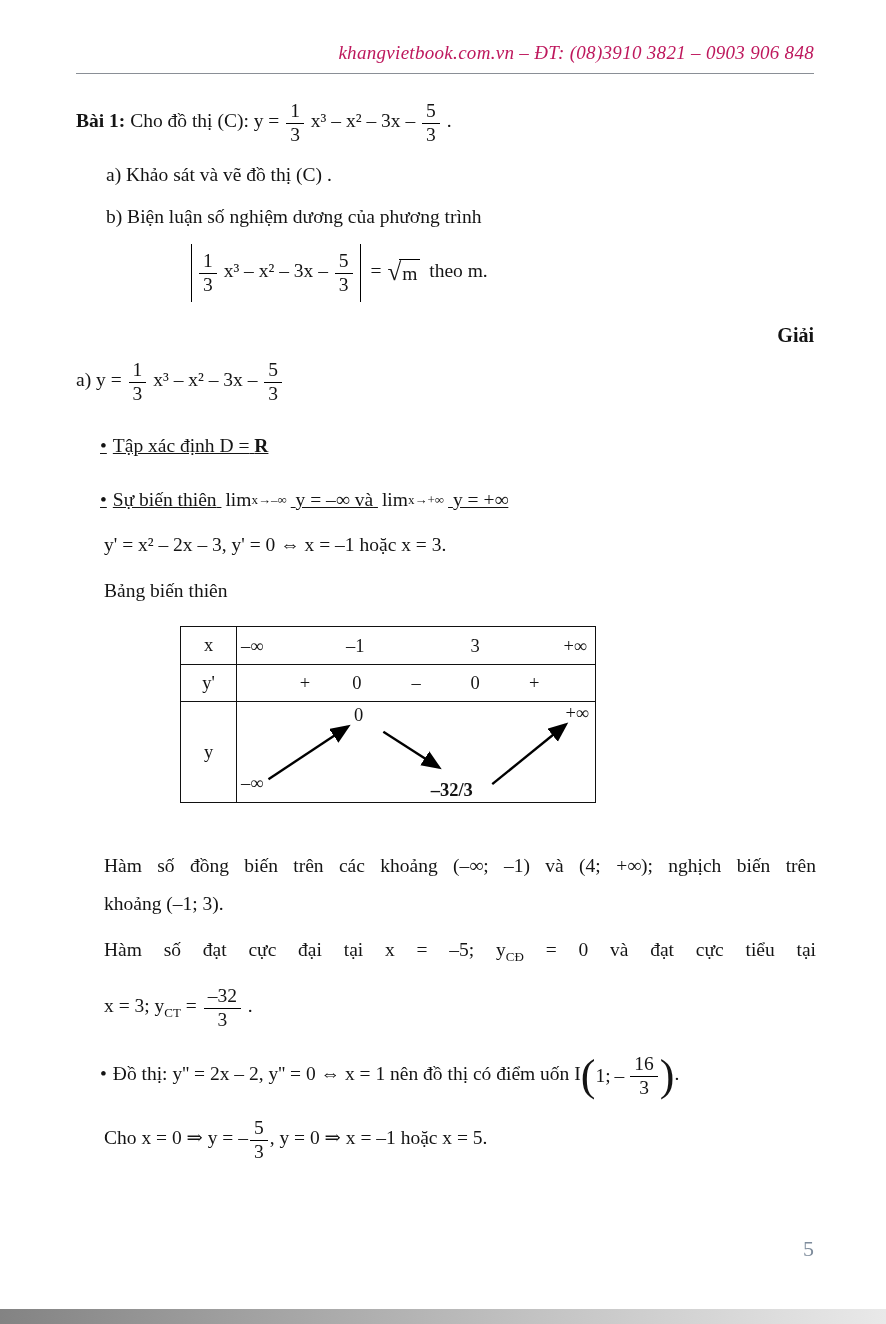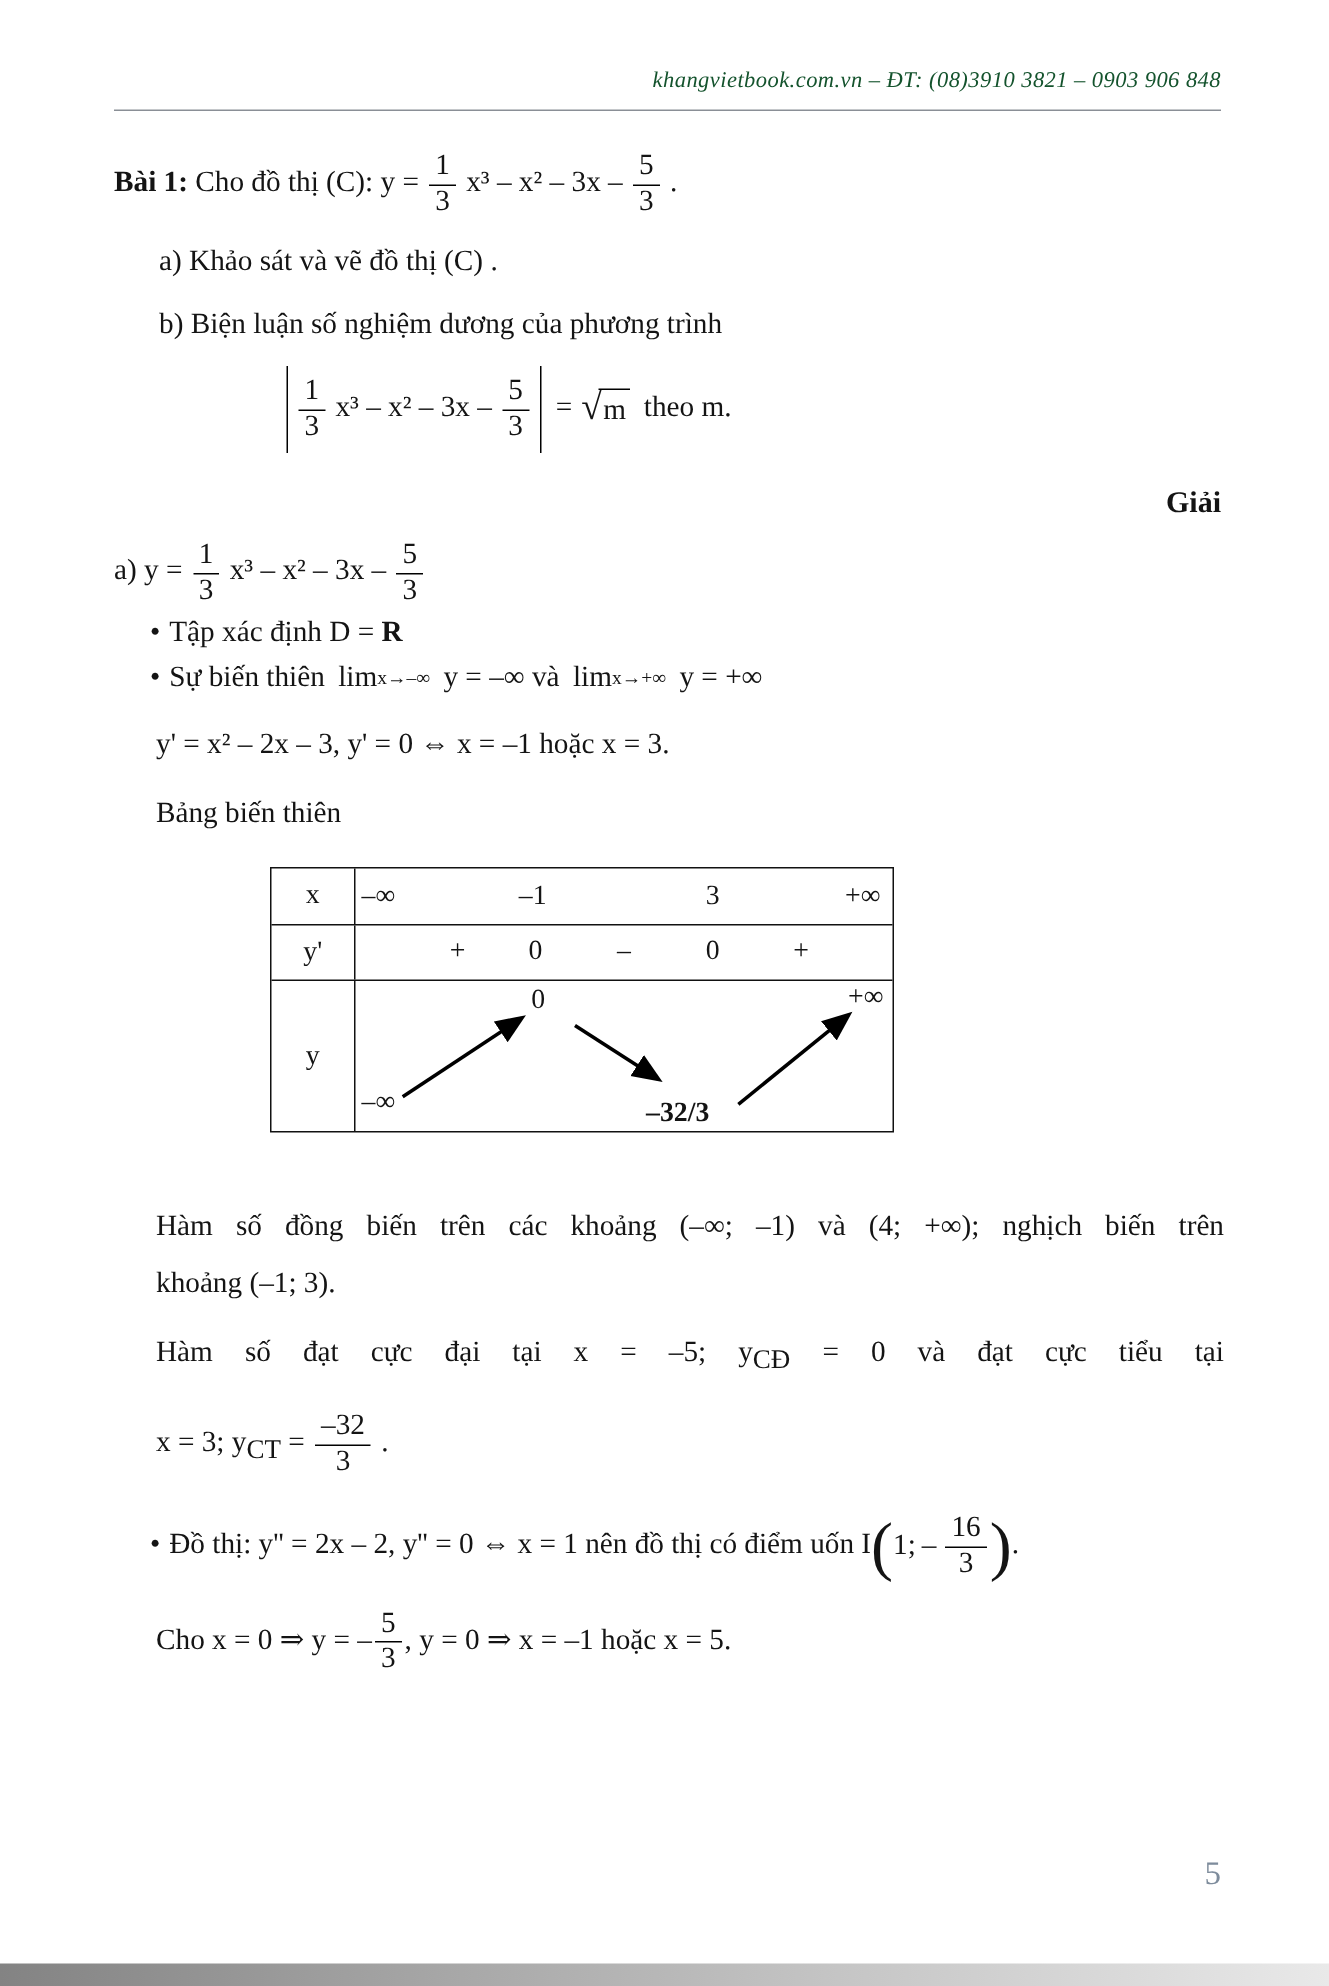--- a/index.html
+++ b/index.html
@@ -7,44 +7,44 @@
   body {
     width:886px; height:1324px;
     font-family:"Liberation Serif","DejaVu Serif",serif;
     color:#141414;
   }
   .page { position:relative; width:886px; height:1324px; background:#fff; overflow:hidden; }
   .content { padding:42px 72px 0 76px; font-size:19.5px; }
 
   
   .header-row { text-align:right; }
-  .header-text { font-style:italic; color:#14532d; font-size:15px; letter-spacing:0.3px; }
+  .header-text { font-style:italic; color:#be185d; font-size:19px; letter-spacing:0.3px; }
   .rule { border-top:1.4px solid #8a8f96; margin-top:9px; }
 
   
   .mline { line-height:1.35; }
   .bold { font-weight:bold; }
   .frac { display:inline-flex; flex-direction:column; align-items:center; vertical-align:middle; line-height:1.12; margin:0 2px; }
   .frac .num { border-bottom:1.3px solid #000; padding:0 4px 1px 4px; }
   .frac .den { padding:0 4px; }
-  sub.mathsub { font-size:18px;font-family:Liberation Serif, serif; }
+  sub.mathsub { font-size:13px;font-family:Liberation Serif, serif; }
 
   .problem-line { margin-top:26px; }
   .part-line { margin-top:16px; margin-left:30px; }
 
   .abs-line { margin-top:14px; margin-left:110px; }
   .absbar { display:inline-block; width:0; height:58px; border-left:1.6px solid #000; vertical-align:middle; margin:0 5px; }
   .sqrt { display:inline-flex; align-items:flex-start; vertical-align:middle; margin-left:6px; margin-right:4px; }
   .sqrt-sym { font-size:25px; line-height:1; }
   .sqrt-arg { border-top:1.4px solid #000; margin-left:-2px; padding:1px 3px 0 3px; }
 
   .solution-heading { text-align:right; font-weight:bold; margin-top:22px; font-size:20px; }
   .restate-line { margin-top:12px; }
 
-  .bullet-line { margin-top:4px; margin-left:24px; }
+  .bullet-line { margin-top:28px; margin-left:24px;text-decoration:underline; }
   .bullet { margin-right:6px; }
 
   .lim { display:inline-flex; align-items:center; margin:0 4px; }
   .lim-sub { font-size:13px; line-height:1; margin-top:-1px; }
 
   .deriv-line { margin-top:18px; margin-left:28px; }
   .table-title { margin-top:20px; margin-left:28px; }
 
   
   .vtable { width:416px; margin:22px 0 0 104px; border:1.4px solid #111; font-size:18.5px; }

